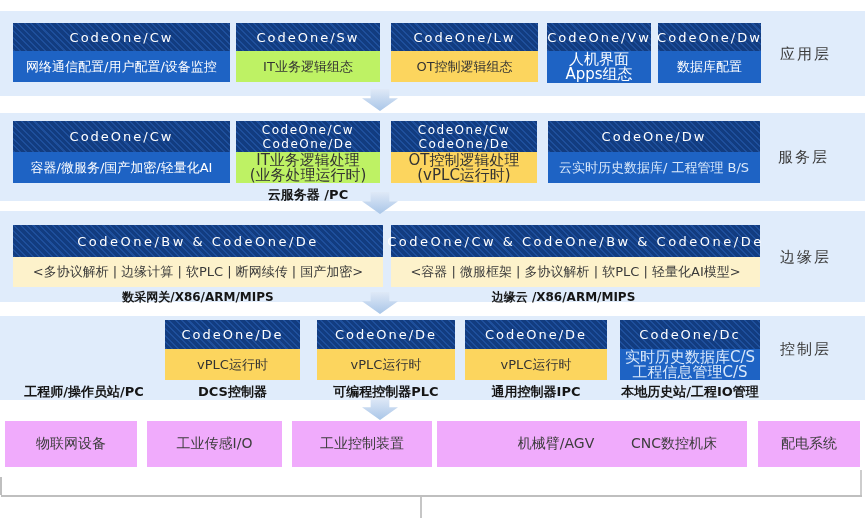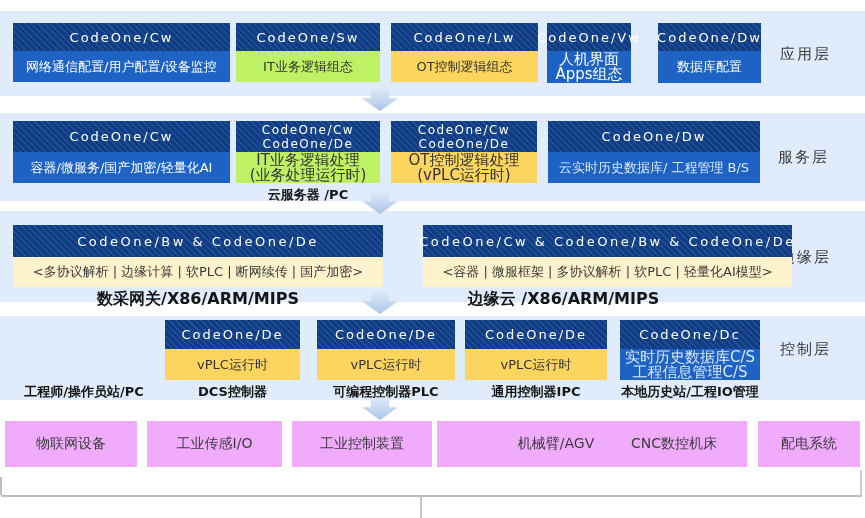--- a/index.html
+++ b/index.html
@@ -16,21 +16,21 @@
   .bd .t{white-space:nowrap;line-height:16px;}
   .bd.small .t{font-size:15px;line-height:15px;}
   .bd.blue{background:#1e63c4;color:#ffffff;}
   .bd.blue.dim{color:#d9e8fa;}
   .bd.green{background:#bef264;color:#333333;}
   .bd.yellow{background:#fcd55e;color:#333333;}
   .bd.cream{background:#fdf2cb;color:#3a3a3a;}
   .row1 .hd{height:28px;} .row2 .hd{height:31px;} .row3 .hd{height:32px;} .row4 .hd{height:29px;}
   .row3 .hd .t{letter-spacing:2.5px;}
   .caption{position:absolute;text-align:center;font-size:13px;font-weight:600;color:#151515;white-space:nowrap;}
-  .caption.big{font-size:16px;}
+  .caption.big{font-size:12px;}
   .device{position:absolute;top:421px;height:46px;background:#f0abfc;display:flex;align-items:center;
           justify-content:center;font-size:14px;color:#3d3d3d;white-space:nowrap;}
   .arrow{position:absolute;left:362px;width:36px;height:22px;
          background:linear-gradient(180deg,#dfe9f7 0%,#bcd2ed 65%,#a9c6e8 100%);
          clip-path:polygon(24% 0,76% 0,76% 42%,100% 42%,50% 100%,0 42%,24% 42%);}
   .line{position:absolute;background:#bfbfbf;}
 </style>
 </head>
 <body>
 
@@ -63,21 +63,21 @@
       </div>
   </div>
   <div class="box row1" style="left:391px;top:23px;width:147px;height:59px;">
     <div class="hd">
         <span class="t">CodeOne/Lw</span>
       </div>
     <div class="bd yellow">
         <span class="t">OT控制逻辑组态</span>
       </div>
   </div>
-  <div class="box row1" style="left:547px;top:23px;width:84px;height:60px;">
+  <div class="box row1" style="left:547px;top:23px;width:104px;height:60px;">
     <div class="hd">
         <span class="t">CodeOne/Vw</span>
       </div>
     <div class="bd blue small">
       <span class="t">人机界面</span>
       <span class="t">Apps组态</span>
     </div>
   </div>
   <div class="box row1" style="left:658px;top:23px;width:103px;height:60px;">
     <div class="hd">
@@ -131,21 +131,21 @@
   <div class="arrow" style="top:192px;"></div>
 
   <div class="box row3" style="left:13px;top:225px;width:370px;height:62px;">
     <div class="hd">
         <span class="t">CodeOne/Bw &amp; CodeOne/De</span>
       </div>
     <div class="bd cream">
         <span class="t">&lt;多协议解析 | 边缘计算 | 软PLC | 断网续传 | 国产加密&gt;</span>
       </div>
   </div>
-  <div class="box row3" style="left:391px;top:225px;width:369px;height:62px;margin-left:32px;">
+  <div class="box row3" style="left:391px;top:225px;width:369px;height:62px;">
     <div class="hd">
         <span class="t">CodeOne/Cw &amp; CodeOne/Bw &amp; CodeOne/De</span>
       </div>
     <div class="bd cream">
         <span class="t">&lt;容器 | 微服框架 | 多协议解析 | 软PLC | 轻量化AI模型&gt;</span>
       </div>
   </div>
   <div class="caption big" style="left:13px;top:289px;width:370px;">数采网关/X86/ARM/MIPS</div>
   <div class="caption big" style="left:391px;top:289px;width:345px;">边缘云 /X86/ARM/MIPS</div>
 

